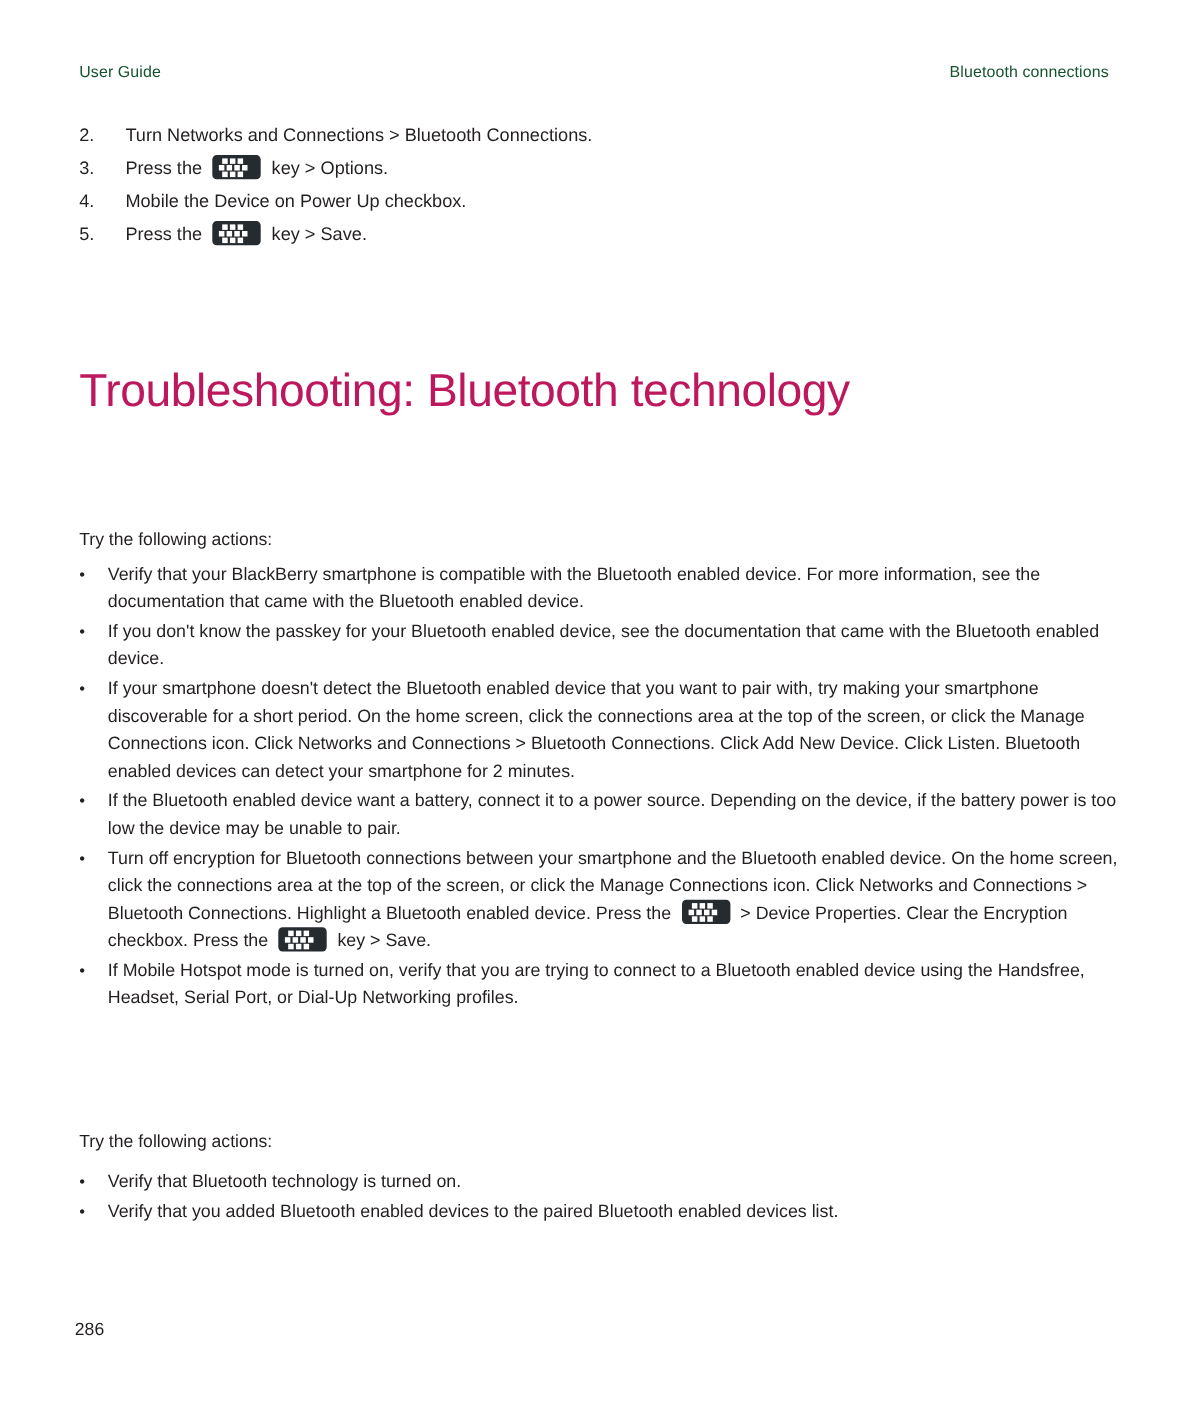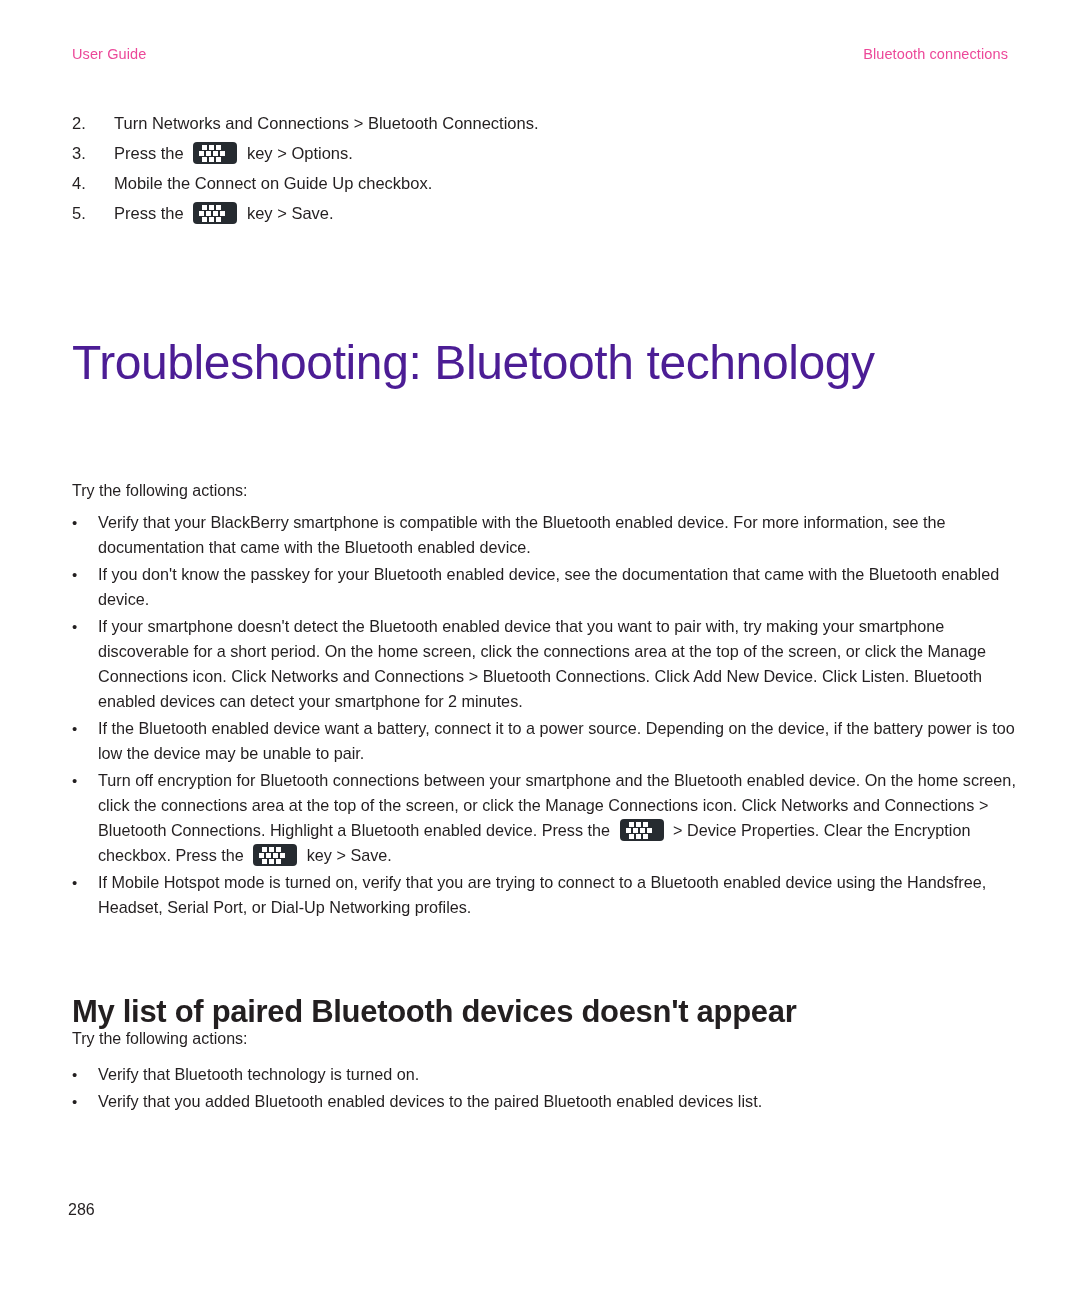--- a/index.html
+++ b/index.html
@@ -18,26 +18,26 @@
   .page {
     position: absolute;
     left: 0; top: 0;
     width: 1080px;
     height: 1296px;
   }
   
   .running-header {
     position: absolute;
     left: 72px;
-    top: 46px;
+    top: 58px;
     width: 936px;
     display: flex;
     justify-content: space-between;
     font-size: 14.5px;
-    color: #ec4899;
+    color: #14532d;
     letter-spacing: 0.1px;
   }
   
   .steps {
     position: absolute;
     left: 72px;
     top: 108px;
     width: 940px;
   }
   .step {
@@ -68,23 +68,23 @@
     position: absolute;
     background: #ffffff;
     width: 5px;
     height: 5px;
   }
   
   .h1-chapter {
     position: absolute;
     left: 72px;
     top: 303px;
-    font-size: 48px;
+    font-size: 42px;
     font-weight: normal;
-    color: #4c1d95;
+    color: #be185d;
     letter-spacing: -0.4px;
     white-space: nowrap;
   }
   .h2-section {
     position: absolute;
     left: 72px;
     font-size: 31px;
     font-weight: bold;
     color: #231f20;
     letter-spacing: -0.3px;
@@ -149,21 +149,21 @@
       <div class="step">
         <span class="step-num">2.</span>
         <span class="step-text"><span>Turn </span><b>Networks and Connections</b><span> &gt; </span><b>Bluetooth Connections</b><span>.</span></span>
       </div>
       <div class="step">
         <span class="step-num">3.</span>
         <span class="step-text"><span>Press the </span><span class="bb-key"><i class="g" style="left: 9px; top: 3px;"></i><i class="g" style="left: 16px; top: 3px;"></i><i class="g" style="left: 23px; top: 3px;"></i><i class="g" style="left: 6px; top: 9px;"></i><i class="g" style="left: 13px; top: 9px;"></i><i class="g" style="left: 20px; top: 9px;"></i><i class="g" style="left: 27px; top: 9px;"></i><i class="g" style="left: 9px; top: 15px;"></i><i class="g" style="left: 16px; top: 15px;"></i><i class="g" style="left: 23px; top: 15px;"></i></span><span> key &gt; </span><b>Options</b><span>.</span></span>
       </div>
       <div class="step">
         <span class="step-num">4.</span>
-        <span class="step-text"><span>Mobile the </span><b>Connect on Guide Up</b><span> checkbox.</span></span>
+        <span class="step-text"><span>Mobile the </span><b>Device on Power Up</b><span> checkbox.</span></span>
       </div>
       <div class="step">
         <span class="step-num">5.</span>
         <span class="step-text"><span>Press the </span><span class="bb-key"><i class="g" style="left: 9px; top: 3px;"></i><i class="g" style="left: 16px; top: 3px;"></i><i class="g" style="left: 23px; top: 3px;"></i><i class="g" style="left: 6px; top: 9px;"></i><i class="g" style="left: 13px; top: 9px;"></i><i class="g" style="left: 20px; top: 9px;"></i><i class="g" style="left: 27px; top: 9px;"></i><i class="g" style="left: 9px; top: 15px;"></i><i class="g" style="left: 16px; top: 15px;"></i><i class="g" style="left: 23px; top: 15px;"></i></span><span> key &gt; </span><b>Save</b><span>.</span></span>
       </div>
     </div>
 
   <h1 class="h1-chapter">Troubleshooting: Bluetooth technology</h1>
 
   <div class="intro" id="sec1-intro">Try the following actions:</div>
@@ -187,21 +187,20 @@
       <div class="bullet">
         <span class="bullet-dot">•</span>
         <span class="bullet-body"><span>Turn off encryption for Bluetooth connections between your smartphone and the Bluetooth enabled device. On the home screen, click the connections area at the top of the screen, or click the </span><b>Manage Connections</b><span> icon. Click </span><b>Networks and Connections</b><span> &gt; </span><b>Bluetooth Connections</b><span>. Highlight a Bluetooth enabled device. Press the </span><span class="bb-key"><i class="g" style="left: 9px; top: 3px;"></i><i class="g" style="left: 16px; top: 3px;"></i><i class="g" style="left: 23px; top: 3px;"></i><i class="g" style="left: 6px; top: 9px;"></i><i class="g" style="left: 13px; top: 9px;"></i><i class="g" style="left: 20px; top: 9px;"></i><i class="g" style="left: 27px; top: 9px;"></i><i class="g" style="left: 9px; top: 15px;"></i><i class="g" style="left: 16px; top: 15px;"></i><i class="g" style="left: 23px; top: 15px;"></i></span><span> &gt; </span><b>Device Properties</b><span>. Clear the </span><b>Encryption</b><span> checkbox. Press the </span><span class="bb-key"><i class="g" style="left: 9px; top: 3px;"></i><i class="g" style="left: 16px; top: 3px;"></i><i class="g" style="left: 23px; top: 3px;"></i><i class="g" style="left: 6px; top: 9px;"></i><i class="g" style="left: 13px; top: 9px;"></i><i class="g" style="left: 20px; top: 9px;"></i><i class="g" style="left: 27px; top: 9px;"></i><i class="g" style="left: 9px; top: 15px;"></i><i class="g" style="left: 16px; top: 15px;"></i><i class="g" style="left: 23px; top: 15px;"></i></span><span> key &gt; </span><b>Save</b><span>.</span></span>
       </div>
       <div class="bullet">
         <span class="bullet-dot">•</span>
         <span class="bullet-body"><span>If Mobile Hotspot mode is turned on, verify that you are trying to connect to a Bluetooth enabled device using the Handsfree, Headset, Serial Port, or Dial-Up Networking profiles.</span></span>
       </div>
     </div>
 
-  <h2 class="h2-section" id="sec2-title">My list of paired Bluetooth devices doesn't appear</h2>
   <div class="intro" id="sec2-intro">Try the following actions:</div>
   <div class="bullets" id="sec2-bullets">
       <div class="bullet">
         <span class="bullet-dot">•</span>
         <span class="bullet-body"><span>Verify that Bluetooth technology is turned on.</span></span>
       </div>
       <div class="bullet">
         <span class="bullet-dot">•</span>
         <span class="bullet-body"><span>Verify that you added Bluetooth enabled devices to the paired Bluetooth enabled devices list.</span></span>
       </div>

